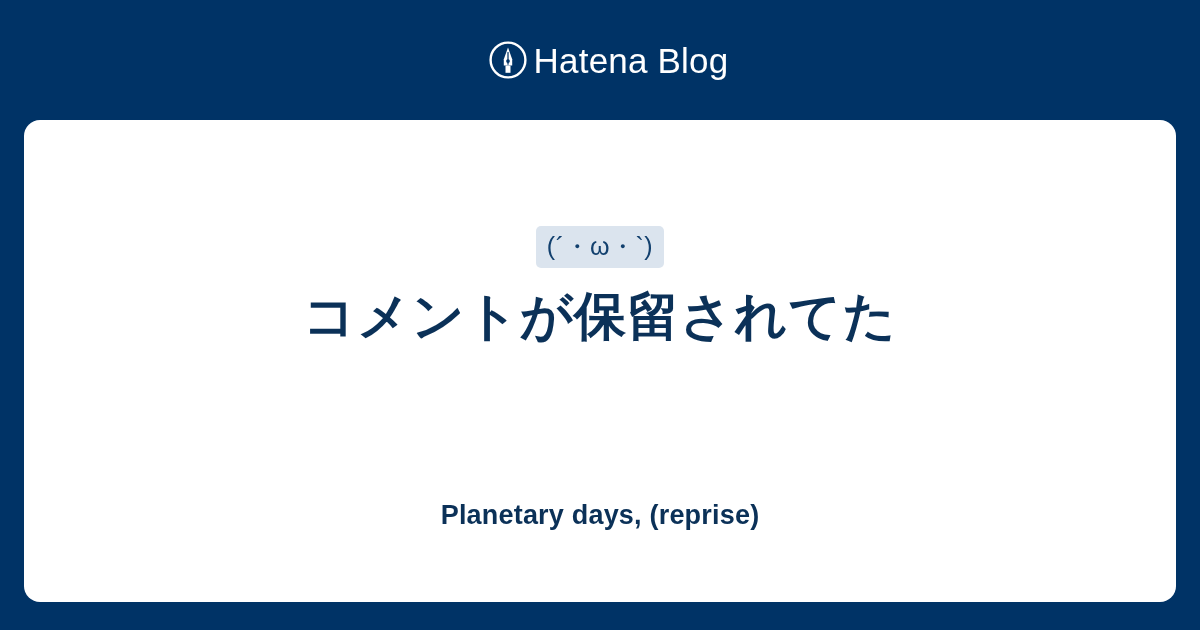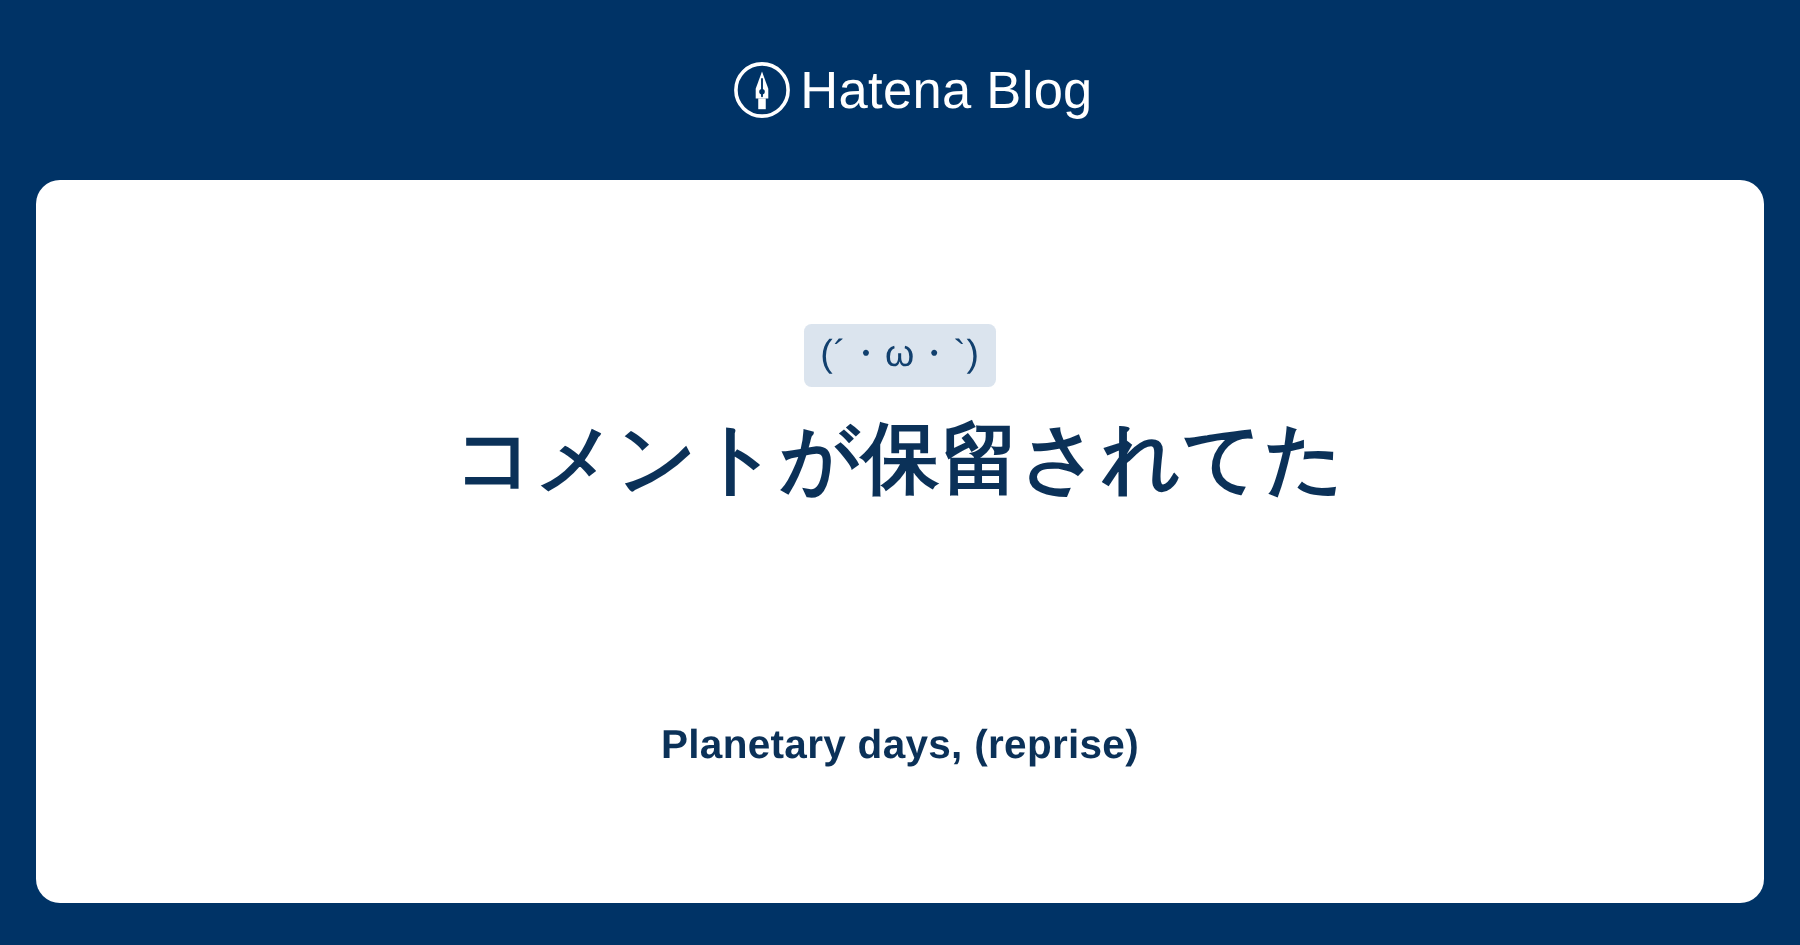--- a/index.html
+++ b/index.html
@@ -101,21 +101,21 @@
     max-width: 100%;
     word-break: break-word;
   }
 
   .card-footer {
     width: 100%;
     flex: 0 0 auto;
     display: flex;
     align-items: center;
     justify-content: center;
-    padding-bottom: 90px;
+    padding-bottom: 71px;
     box-sizing: border-box;
   }
 
   .blog-name {
     color: #0b3158;
     font-size: 27px;
     font-weight: bold;
     line-height: 1.2;
     letter-spacing: 0.2px;
     text-align: center;

